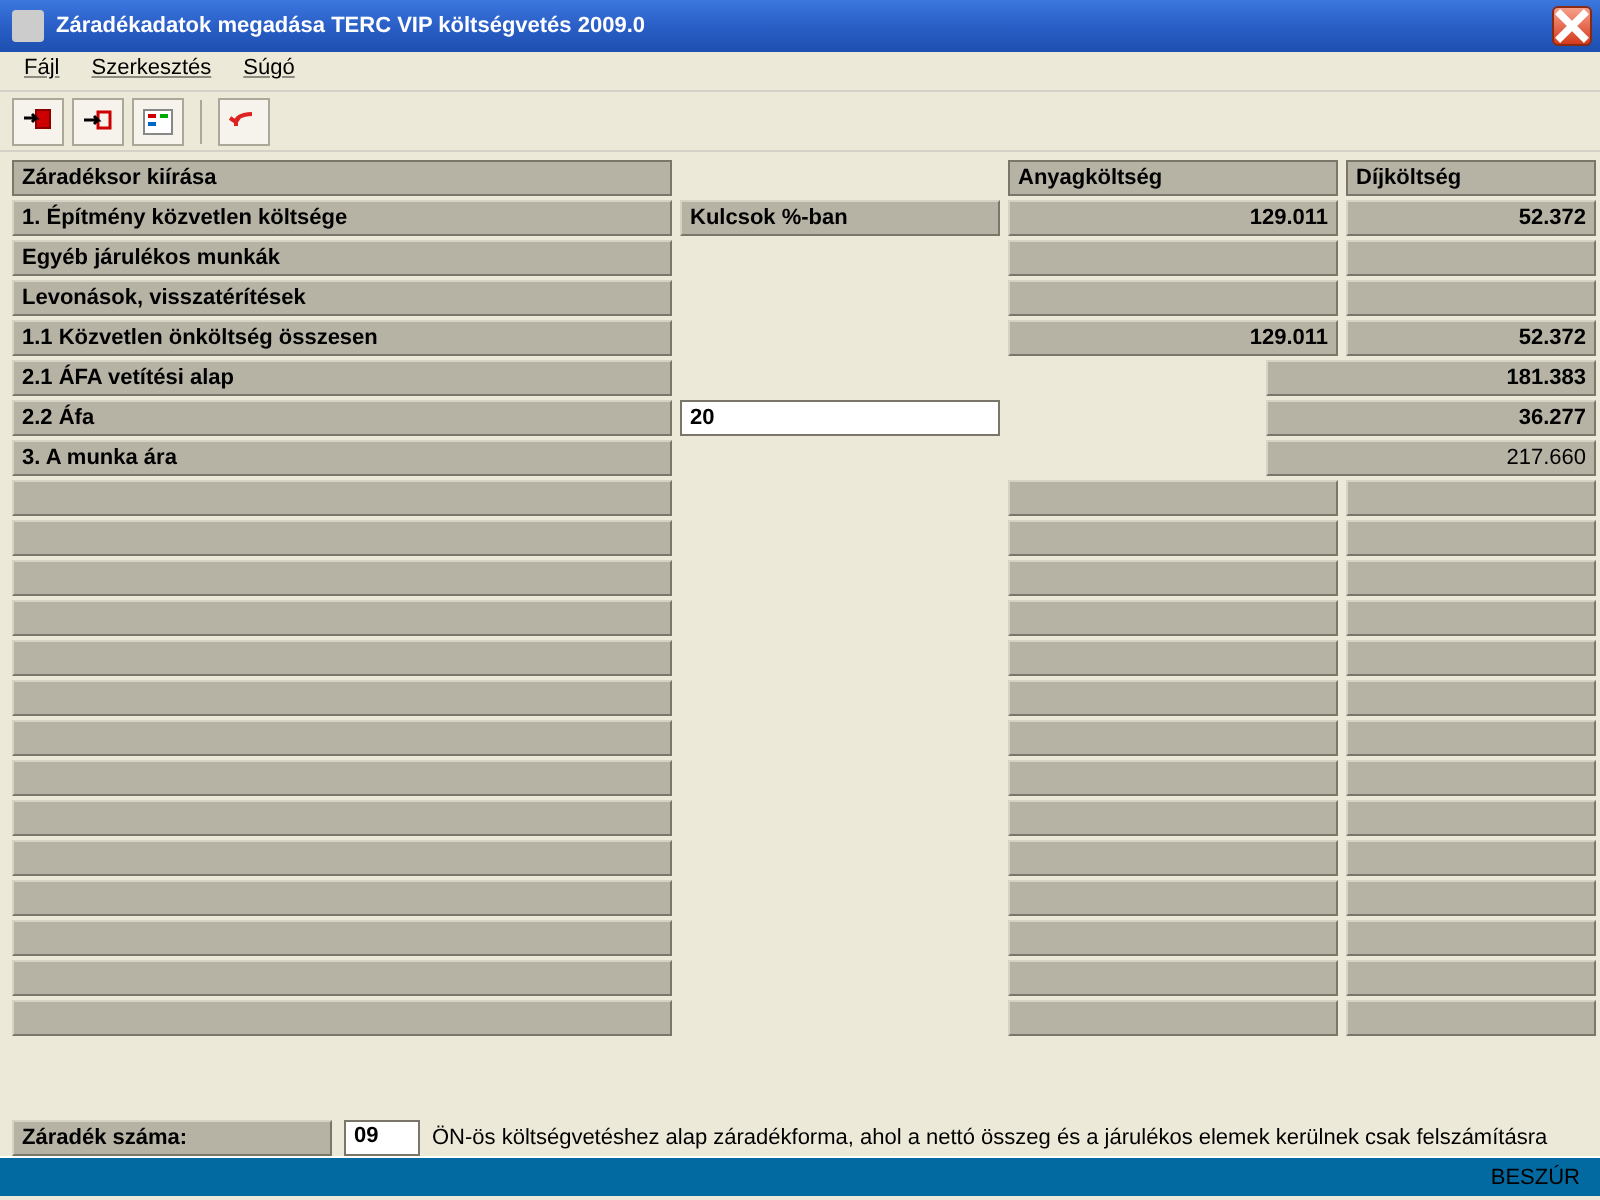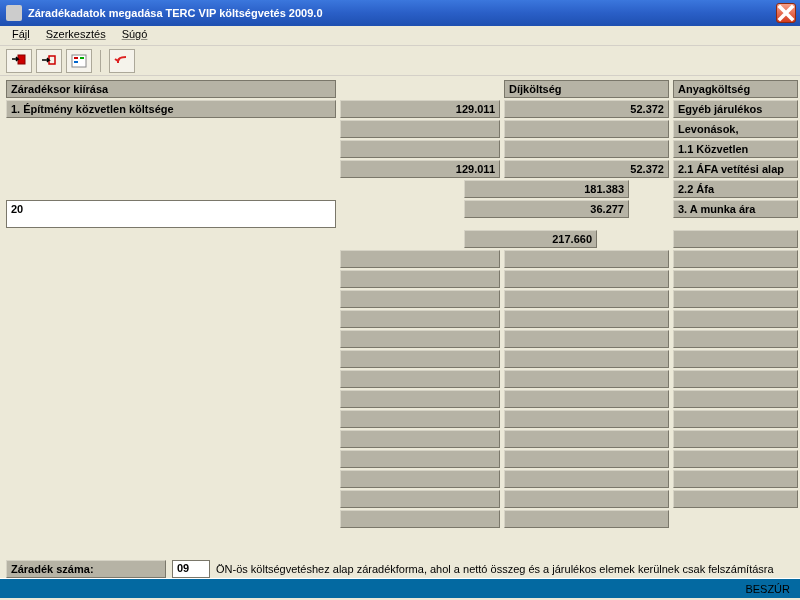--- a/index.html
+++ b/index.html
@@ -105,21 +105,21 @@
     padding: 1px 4px;
     height: 18px;
     line-height: 15px;
     overflow: hidden;
   }
   .cell.right { text-align: right; }
   .input-cell {
     background: #fff;
     border: 1px solid #7a776a;
     padding: 1px 4px;
-    height: 28px;
+    height: 18px;
     line-height: 15px;
   }
   .footer-row {
     position: absolute;
     bottom: 0;
     left: 6px;
     right: 6px;
     display: flex;
     align-items: center;
     gap: 6px;
@@ -194,24 +194,25 @@
         <path d="M12 4 C12 4 4 4 4 8 L4 10 M4 8 l-3 -2 M4 8 l2 -3" stroke="#d22" stroke-width="2" fill="none"></path>
       </svg>
   </div>
 </div>
 
 <div class="content">
   <div class="grid">
 
     <div class="hdr">Záradéksor kiírása</div>
     <div class="spacer"></div>
+    <div class="hdr">Anyagköltség</div>
     <div class="hdr">Díjköltség</div>
-    <div class="hdr">Anyagköltség</div>
 
     <div class="cell" style="font-weight:bold">1. Építmény közvetlen költsége</div>
+    <div class="cell" style="font-weight:bold">Kulcsok %-ban</div>
     <div class="cell right" style="font-weight:bold">129.011</div>
     <div class="cell right" style="font-weight:bold">52.372</div>
 
     <div class="cell" style="font-weight:bold">Egyéb járulékos munkák</div>
     <div class="spacer"></div>
     <div class="cell right"></div>
     <div class="cell right"></div>
 
     <div class="cell" style="font-weight:bold">Levonások, visszatérítések</div>
     <div class="spacer"></div>
@@ -229,21 +230,21 @@
     <div class="cell right" style="font-weight:bold;position:relative;left:-40px;width:165px">181.383</div>
 
     <div class="cell" style="font-weight:bold">2.2 Áfa</div>
     <div class="input-cell" style="font-weight:bold">20</div>
     <div class="spacer"></div>
     <div class="cell right" style="font-weight:bold;position:relative;left:-40px;width:165px">36.277</div>
 
     <div class="cell" style="font-weight:bold">3.  A munka ára</div>
     <div class="spacer"></div>
     <div class="spacer"></div>
-    <div class="cell right" style="font-weight:bold;position:relative;left:-40px;width:133px">217.660</div>
+    <div class="cell right" style="font-weight:normal;position:relative;left:-40px;width:165px">217.660</div>
 
     <div class="cell"></div>
       <div class="spacer"></div>
       <div class="cell"></div>
       <div class="cell"></div>
     <div class="cell"></div>
       <div class="spacer"></div>
       <div class="cell"></div>
       <div class="cell"></div>
     <div class="cell"></div>

